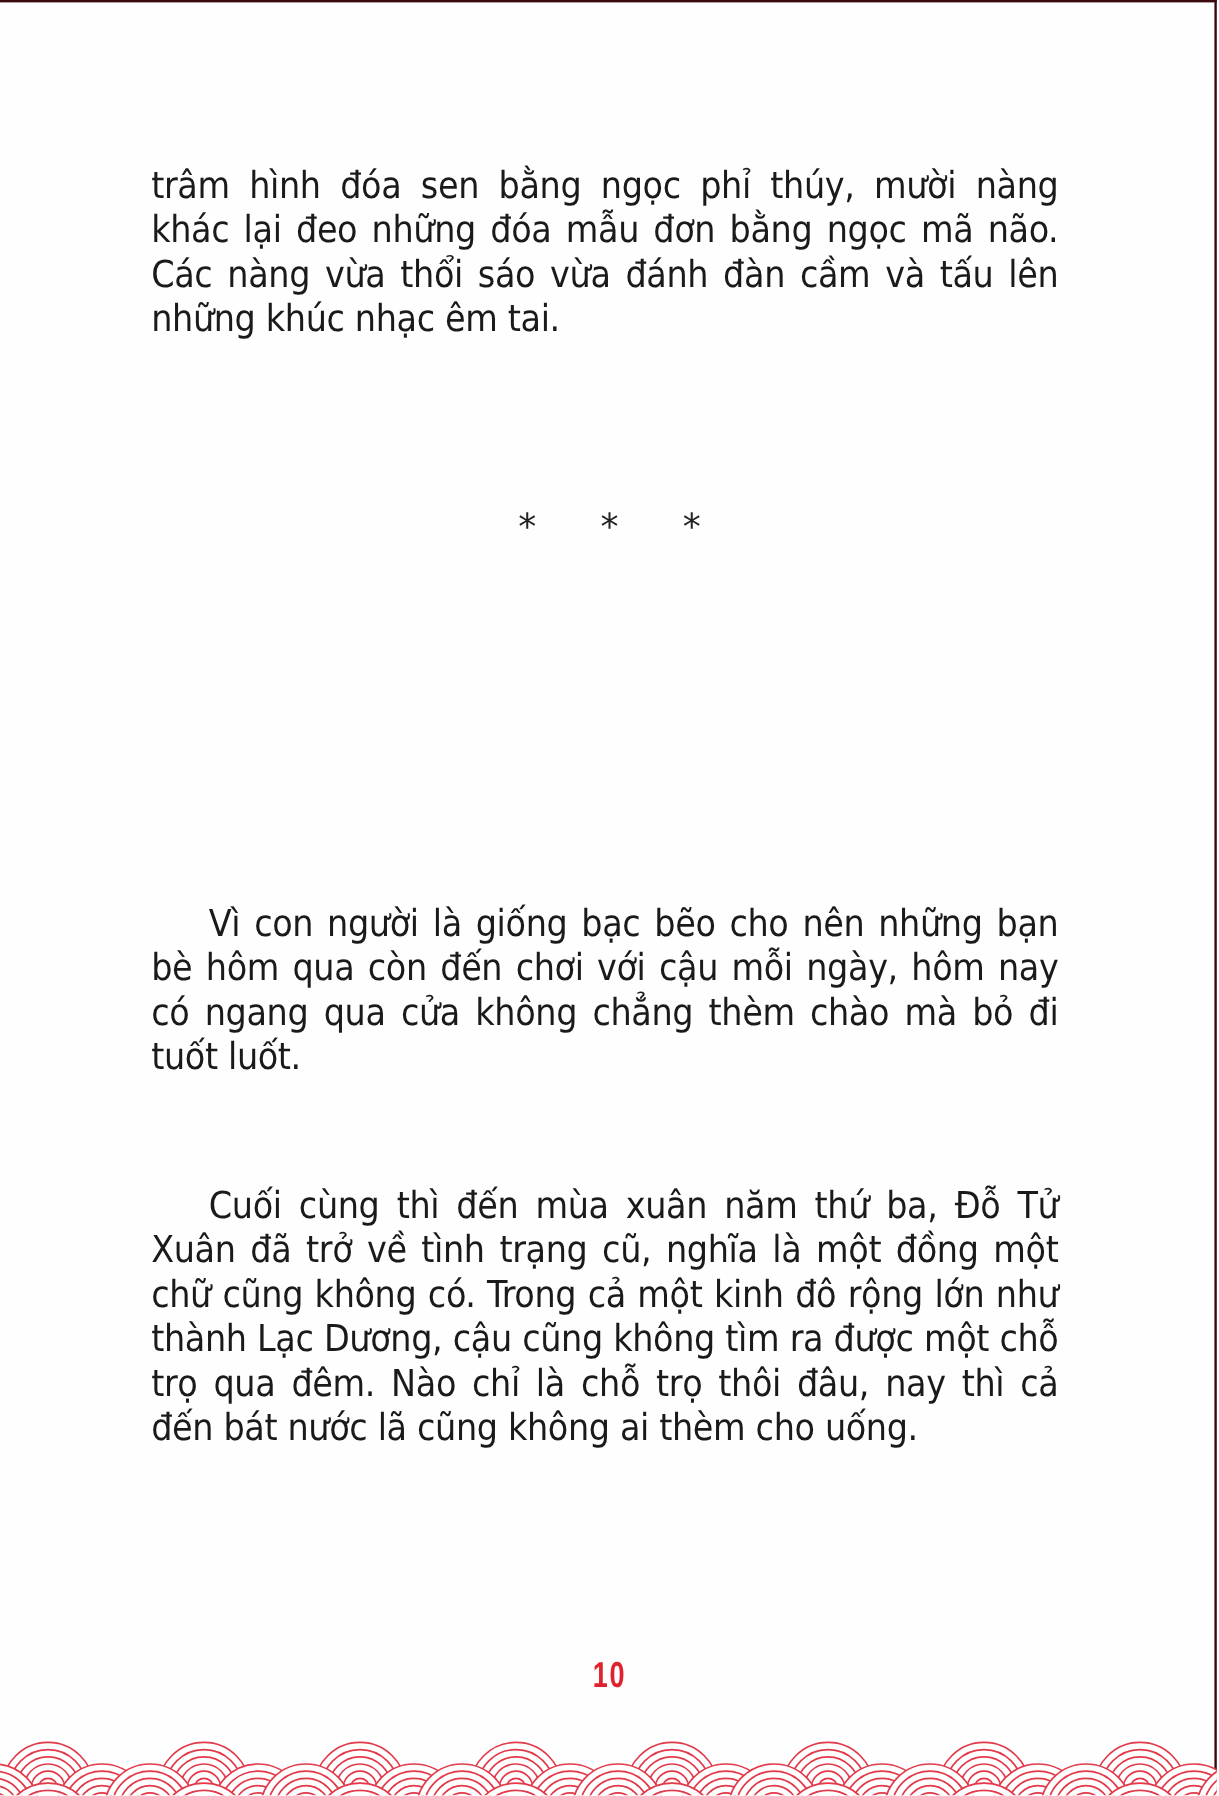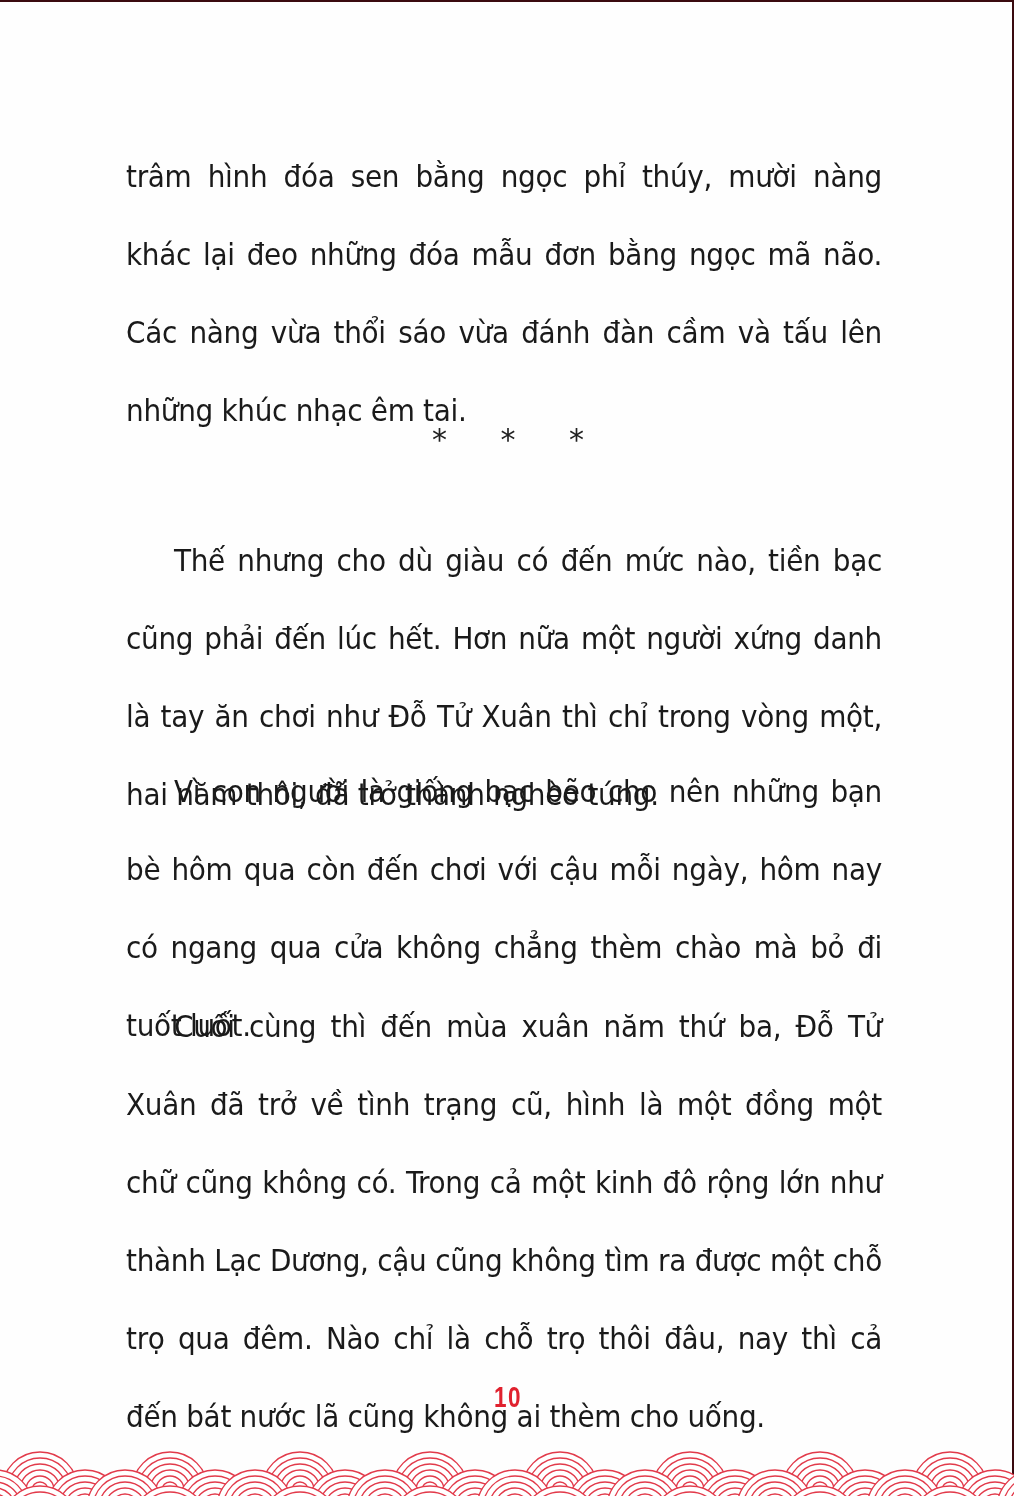--- a/index.html
+++ b/index.html
@@ -16,21 +16,21 @@
     border-right: 2px solid #3a0a0f;
     border-bottom: 3px solid #3a0a0f;
     box-sizing: border-box;
   }
   .text-block {
     position: absolute; left: 126px; width: 756px;
   }
   .para {
     margin: 0;
     font-size: 31px;
-    line-height: 78px;
+    line-height: 37px;
     text-align: justify;
     letter-spacing: -0.3px;
     word-spacing: 0px;
     font-stretch: condensed;
   }
   .para.indent { text-indent: 48px; }
   #block1 { top: 135px; }
   #block2 { top: 519px; }
   #block3 { top: 750px; }
   #block4 { top: 985px; }
@@ -55,30 +55,27 @@
   <div class="text-block" id="block1">
     <p class="para">trâm hình đóa sen bằng ngọc phỉ thúy, mười nàng khác lại đeo những đóa mẫu đơn bằng ngọc mã não. Các nàng vừa thổi sáo vừa đánh đàn cầm và tấu lên những khúc nhạc êm tai.</p>
   </div>
 
   <div class="separator">
     <span>*</span>
     <span>*</span>
     <span>*</span>
   </div>
 
-  <div class="text-block" id="block2">
-    <p class="para indent">Thế nhưng cho dù giàu có đến mức nào, tiền bạc cũng phải đến lúc hết. Hơn nữa một người xứng danh là tay ăn chơi như Đỗ Tử Xuân thì chỉ trong vòng một, hai năm thôi, đã trở thành nghèo túng.</p>
-  </div>
 
   <div class="text-block" id="block3">
     <p class="para indent">Vì con người là giống bạc bẽo cho nên những bạn bè hôm qua còn đến chơi với cậu mỗi ngày, hôm nay có ngang qua cửa không chẳng thèm chào mà bỏ đi tuốt luốt.</p>
   </div>
 
   <div class="text-block" id="block4">
-    <p class="para indent">Cuối cùng thì đến mùa xuân năm thứ ba, Đỗ Tử Xuân đã trở về tình trạng cũ, hình là một đồng một chữ cũng không có. Trong cả một kinh đô rộng lớn như thành Lạc Dương, cậu cũng không tìm ra được một chỗ trọ qua đêm. Nào chỉ là chỗ trọ thôi đâu, nay thì cả đến bát nước lã cũng không ai thèm cho uống.</p>
+    <p class="para indent">Cuối cùng thì đến mùa xuân năm thứ ba, Đỗ Tử Xuân đã trở về tình trạng cũ, nghĩa là một đồng một chữ cũng không có. Trong cả một kinh đô rộng lớn như thành Lạc Dương, cậu cũng không tìm ra được một chỗ trọ qua đêm. Nào chỉ là chỗ trọ thôi đâu, nay thì cả đến bát nước lã cũng không ai thèm cho uống.</p>
   </div>
 
   <div class="page-number">10</div>
 
   <svg class="waves" viewBox="0 0 1014 54" xmlns="http://www.w3.org/2000/svg">
     <defs>
       <g id="arcset" fill="none" stroke="#e23a4a" stroke-width="1.4">
         <path d="M -38 0 A 38 38 0 0 1 38 0"></path>
         <path d="M -32 0 A 32 32 0 0 1 32 0"></path>
         <path d="M -26 0 A 26 26 0 0 1 26 0"></path>

